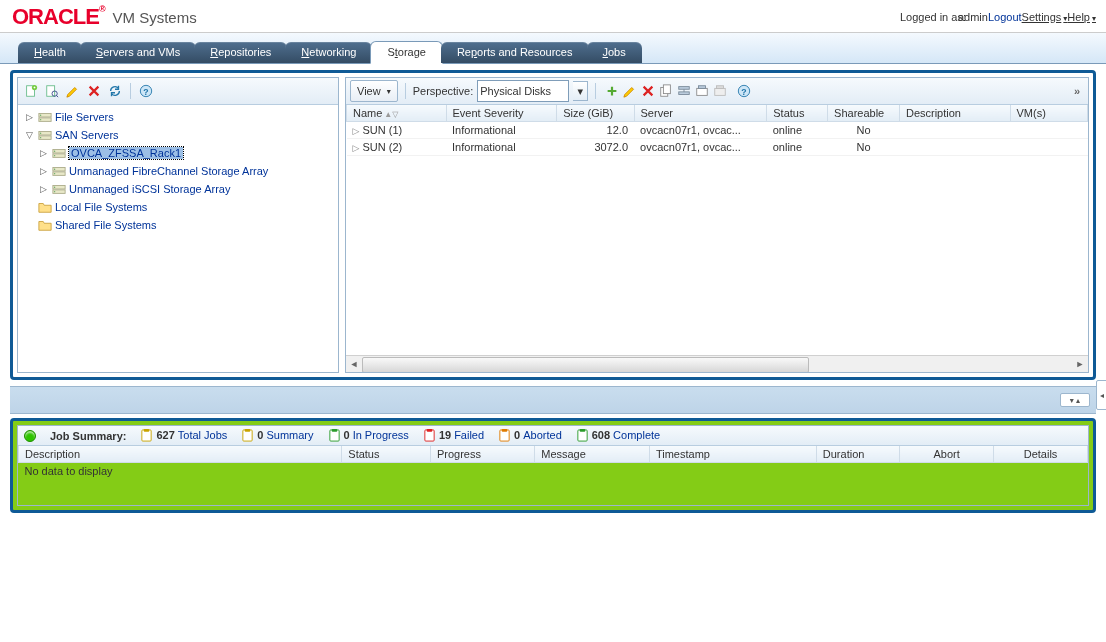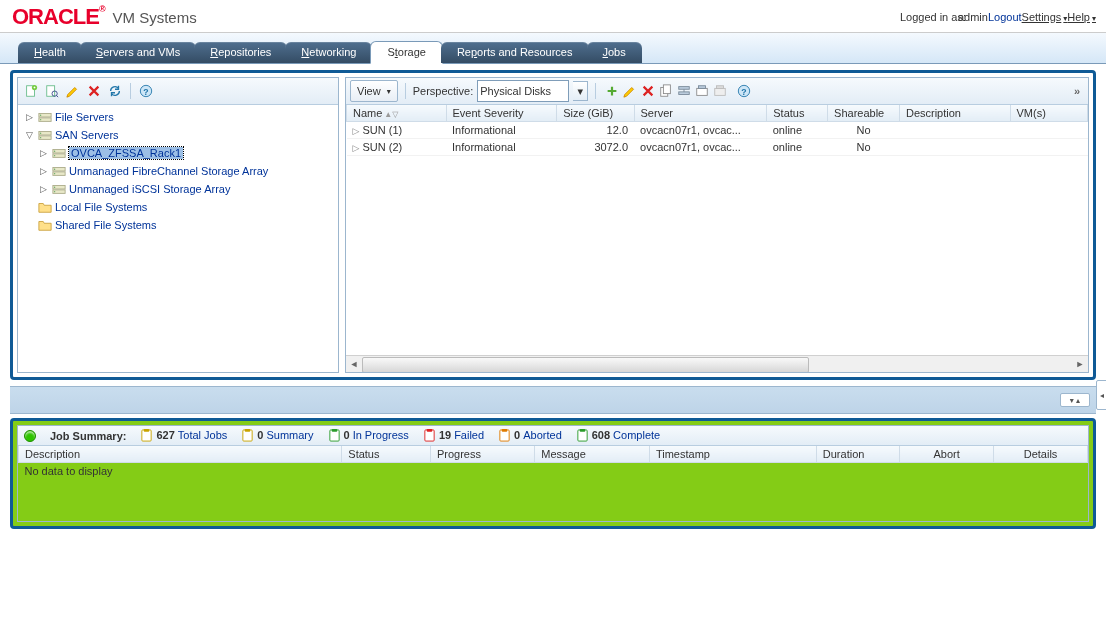--- a/index.html
+++ b/index.html
@@ -58,21 +58,21 @@
 .jobsummary-inner{border:1px solid #9cb6ce}
 .jobbar{background:linear-gradient(#f6fafd,#e3edf6);border-bottom:1px solid #b8cde0;padding:3px 6px;display:flex;align-items:center;gap:14px;flex-wrap:wrap}
 .jobbar .title{font-weight:bold;color:#333}
 .jobbar .item{display:inline-flex;align-items:flex-start;gap:3px}
 .jobbar .item b{color:#333}
 .jobbar .item a{color:#003399}
 .dot{width:10px;height:10px;border-radius:50%;background:#2ec400;border:1px solid #1e8f00;display:inline-block;box-shadow:inset 0 2px 2px rgba(255,255,255,.6)}
 .jobgrid th{background:linear-gradient(#f6fafd,#e3edf6);border:1px solid #cfdce8;border-top:none;font-weight:normal;text-align:left;padding:2px 6px}
 .jobgrid td{padding:2px 6px;color:#333}
 .jobgrid{border-collapse:collapse;width:100%}
-.empty-row{height:58px;vertical-align:top}
+.empty-row{height:42px;vertical-align:top}
 
 
 svg{width:14px;height:14px}
 </style>
 </head>
 <body>
 
 <div class="header">
   <span class="logo-oracle"><span>ORACLE</span><sup>®</sup></span>
   <span class="logo-sub">VM Systems</span>

